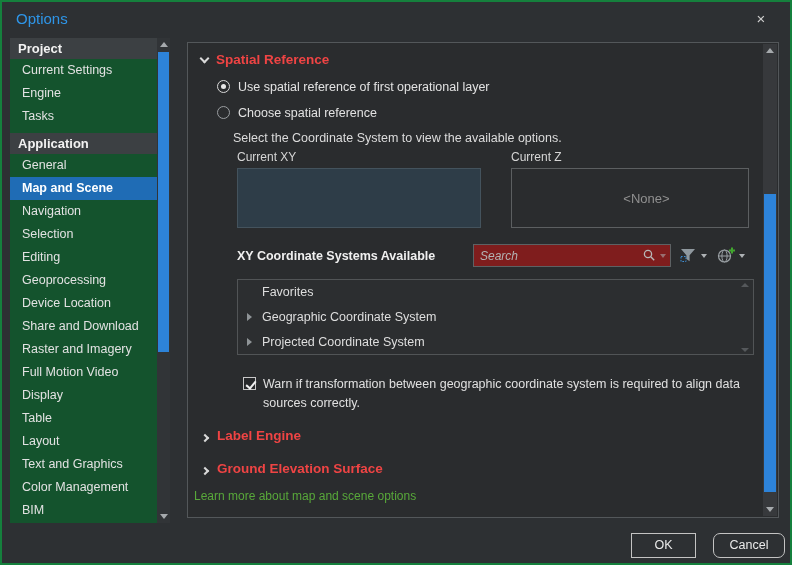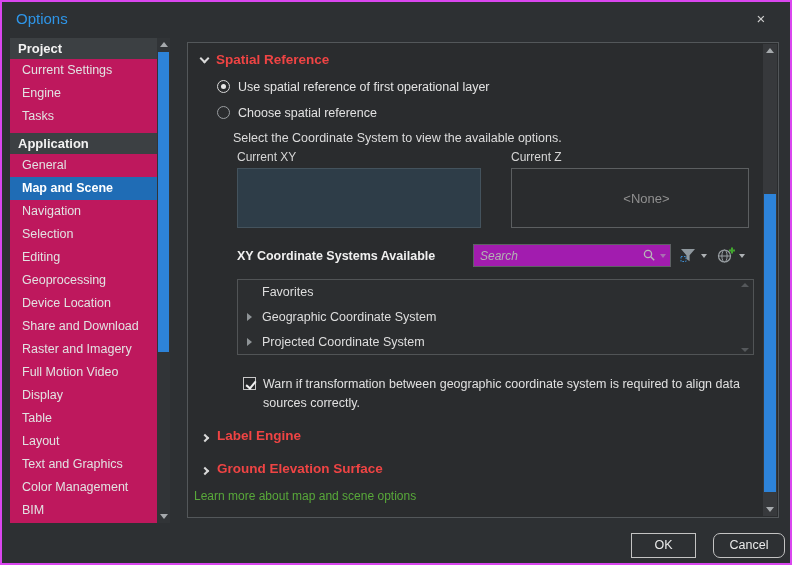--- a/index.html
+++ b/index.html
@@ -1,26 +1,26 @@
 <!DOCTYPE html>
 <html><head>
 <meta charset="utf-8">
 <style>
   * { margin:0; padding:0; box-sizing:border-box; font-family:"Liberation Sans", sans-serif; }
   html,body { width:792px; height:565px; overflow:hidden; background:#2d3033; }
-  .window { position:absolute; inset:0; width:792px; height:565px; background:#2d3033; border:2px solid #d946ef; }
+  .window { position:absolute; inset:0; width:792px; height:565px; background:#2d3033; border:2px solid #15803d; }
 
   
   .titlebar { position:absolute; left:0; top:0; right:0; height:34px; }
   .title { position:absolute; left:14px; top:8px; font-size:15px; color:#2e95e8; }
   .close-btn { position:absolute; right:18px; top:6px; width:22px; height:22px; color:#cfcfcf;
                font-size:15px; text-align:center; line-height:22px; cursor:default; }
 
   
-  .sidebar { position:absolute; left:8px; top:36px; width:160px; height:485px; background:#be185d; }
+  .sidebar { position:absolute; left:8px; top:36px; width:160px; height:485px; background:#14532d; }
   .sb-rows { position:absolute; left:0; top:0; right:13px; bottom:0; }
   .sb-header { height:21px; line-height:21px; background:#3c4043; color:#f2f2f2; font-size:13px;
                font-weight:bold; padding-left:8px; }
   .sb-item { height:23px; line-height:23px; color:#e2e2e2; font-size:12.5px; padding-left:12px;
              white-space:nowrap; overflow:hidden; }
   .sb-item.selected { background:#1f6cb5; color:#ffffff; font-weight:bold; }
   .sb-gap { height:5px; }
 
   
   .vscroll { position:absolute; top:0; bottom:0; background:#313437; }
@@ -49,21 +49,21 @@
 
   .static-text { position:absolute; font-size:12.5px; color:#dcdcdc; }
   .small-label { position:absolute; font-size:12px; color:#d6d6d6; }
 
   .xy-box { position:absolute; left:49px; top:125px; width:244px; height:60px; background:#2e3d48; border:1px solid #44535d; }
   .z-box  { position:absolute; left:323px; top:125px; width:238px; height:60px; border:1px solid #5c5f61;
             display:flex; align-items:center; justify-content:center; font-size:13px; color:#909090;padding-left:33px; }
 
   .avail-label { position:absolute; left:49px; top:206px; font-size:12.5px; font-weight:bold; color:#f0f0f0; }
 
-  .search-box { position:absolute; left:285px; top:201px; width:198px; height:23px; background:#a21caf;
+  .search-box { position:absolute; left:285px; top:201px; width:198px; height:23px; background:#7f1d1d;
                 border:1px solid #5d6163; display:flex; align-items:center; }
   .search-box input { flex:1; background:transparent; border:none; outline:none; color:#c9c9c9;
                       font-size:12px; font-style:italic; padding:0 6px; min-width:0; }
   .search-box input::placeholder { color:#b3b3b3; font-style:italic; }
   .caret { width:0; height:0; border-left:3px solid transparent; border-right:3px solid transparent; border-top:4px solid #aeb2b5; }
   .icon-btn { position:absolute; top:201px; height:23px; display:flex; align-items:center; gap:4px; padding:0 3px; }
 
   .tree { position:absolute; left:49px; top:236px; width:517px; height:76px; background:#2c2e30; border:1px solid #515456; }
   .tree-row { height:25px; line-height:25px; font-size:12.5px; color:#dedede; position:relative; padding-left:24px; white-space:nowrap; }
   .expander { position:absolute; left:9px; top:8px; width:0; height:0;

